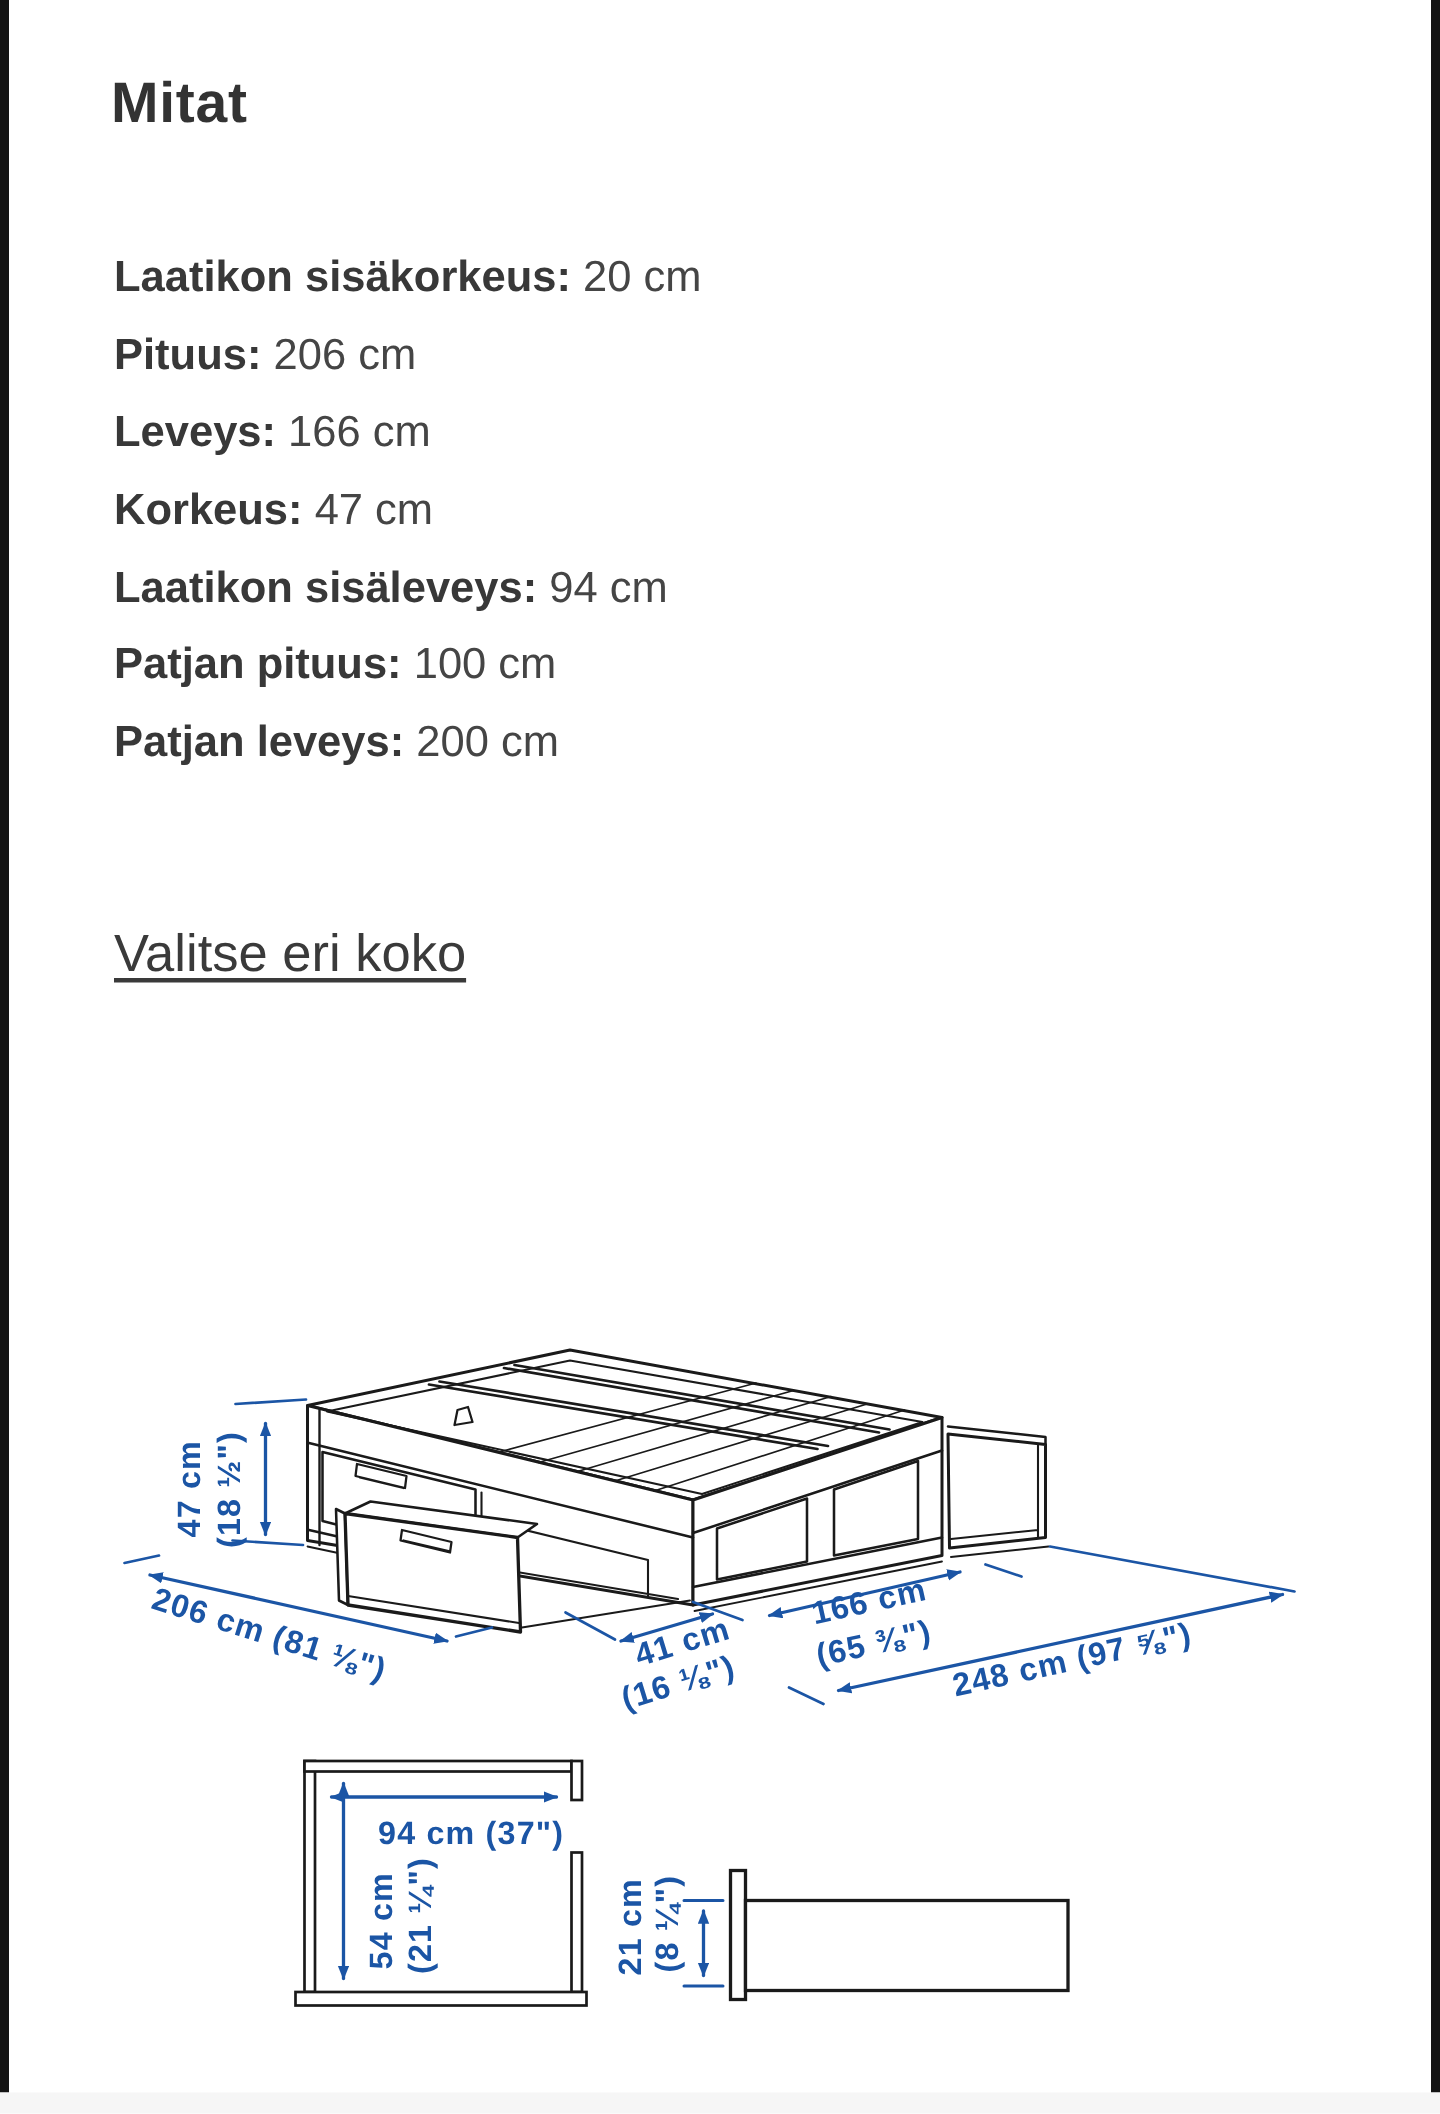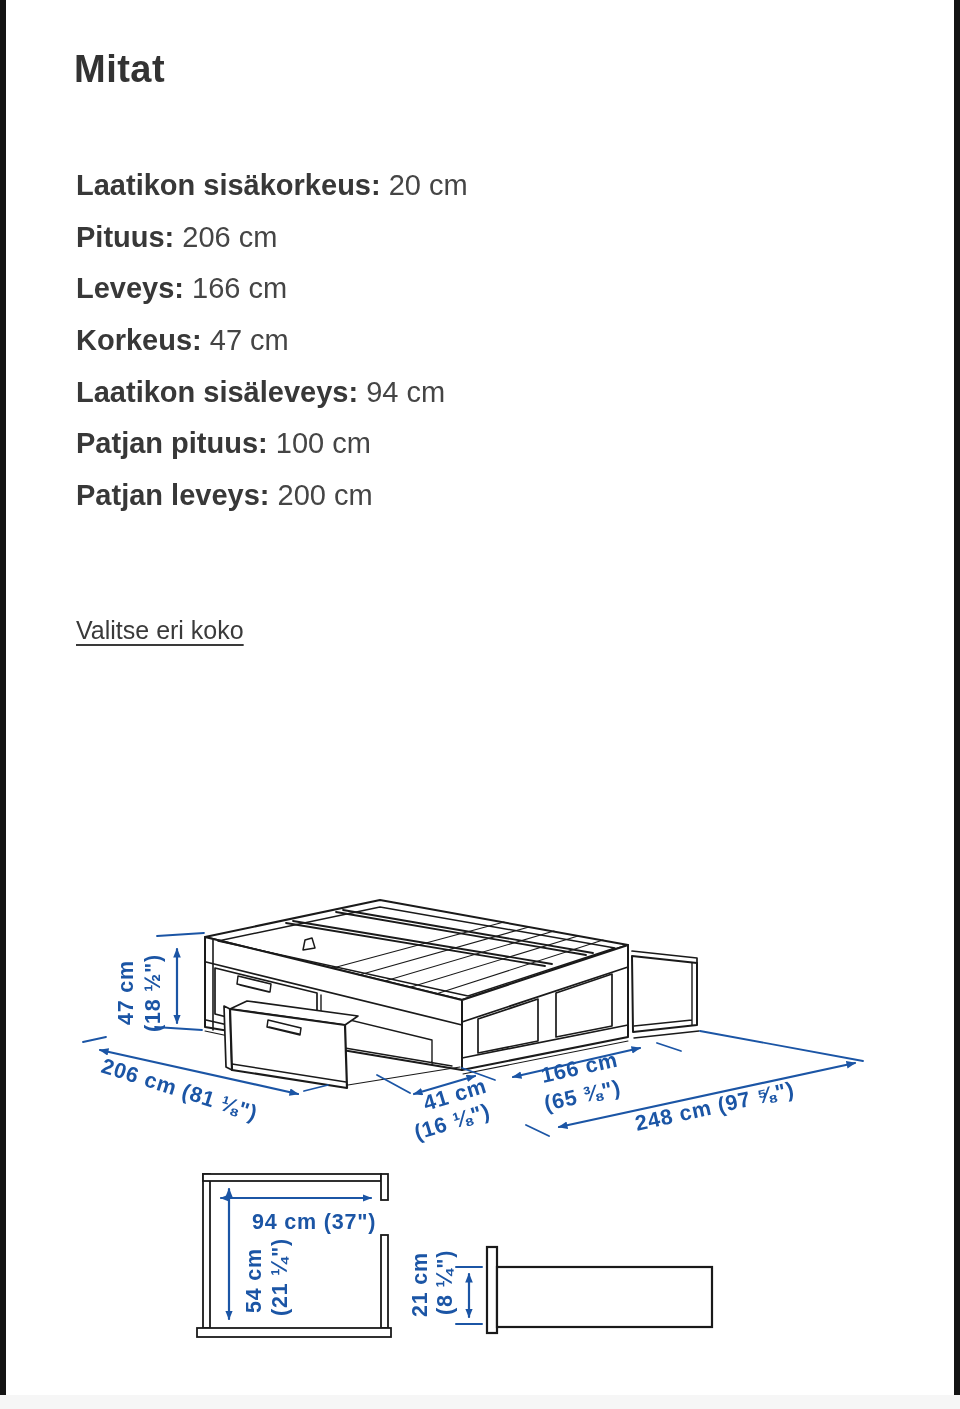--- a/index.html
+++ b/index.html
@@ -9,21 +9,21 @@
   }
   .edge-strip{position:absolute;top:0;width:6px;height:1395px;background:#141414;}
   .edge-left{left:0;}
   .edge-right{left:954px;}
   .bottom-bar{position:absolute;left:0;top:1395px;width:960px;height:14px;background:#f6f6f6;}
   .page-title{position:absolute;left:74px;top:48px;margin:0;font-size:38px;font-weight:bold;color:#333333;letter-spacing:0.5px;}
   .specs{position:absolute;left:76px;top:160px;font-size:29px;color:#3d3d3d;}
   .spec-row{height:51.7px;line-height:51.7px;white-space:nowrap;}
   .spec-row b{font-weight:bold;color:#383838;}
   .spec-row span{color:#454545;}
-  .size-link{position:absolute;left:76px;top:616px;font-size:25px;color:#3a3a3a;
+  .size-link{position:absolute;left:76px;top:616px;font-size:35px;color:#3a3a3a;
     text-decoration:underline;text-underline-offset:5px;cursor:pointer;}
   .diagram-svg{position:absolute;left:0;top:890px;}
   .dim-text{font-family:"Liberation Sans","DejaVu Sans",sans-serif;font-weight:bold;font-size:21.5px;letter-spacing:0.8px;}
 </style>
 </head>
 <body>
 
 <div class="edge-strip edge-left"></div>
 <div class="edge-strip edge-right"></div>
 <div class="bottom-bar"></div>

